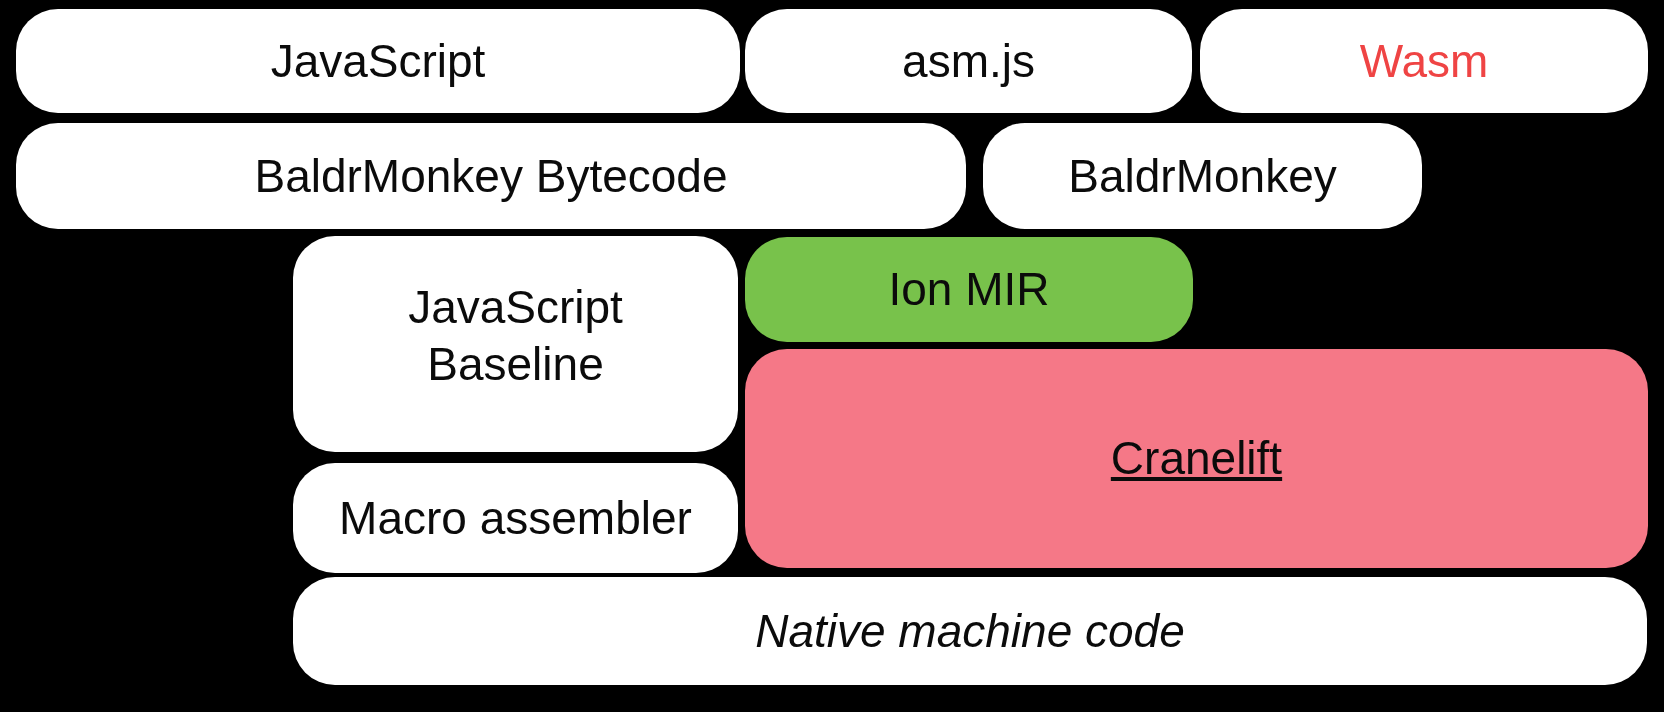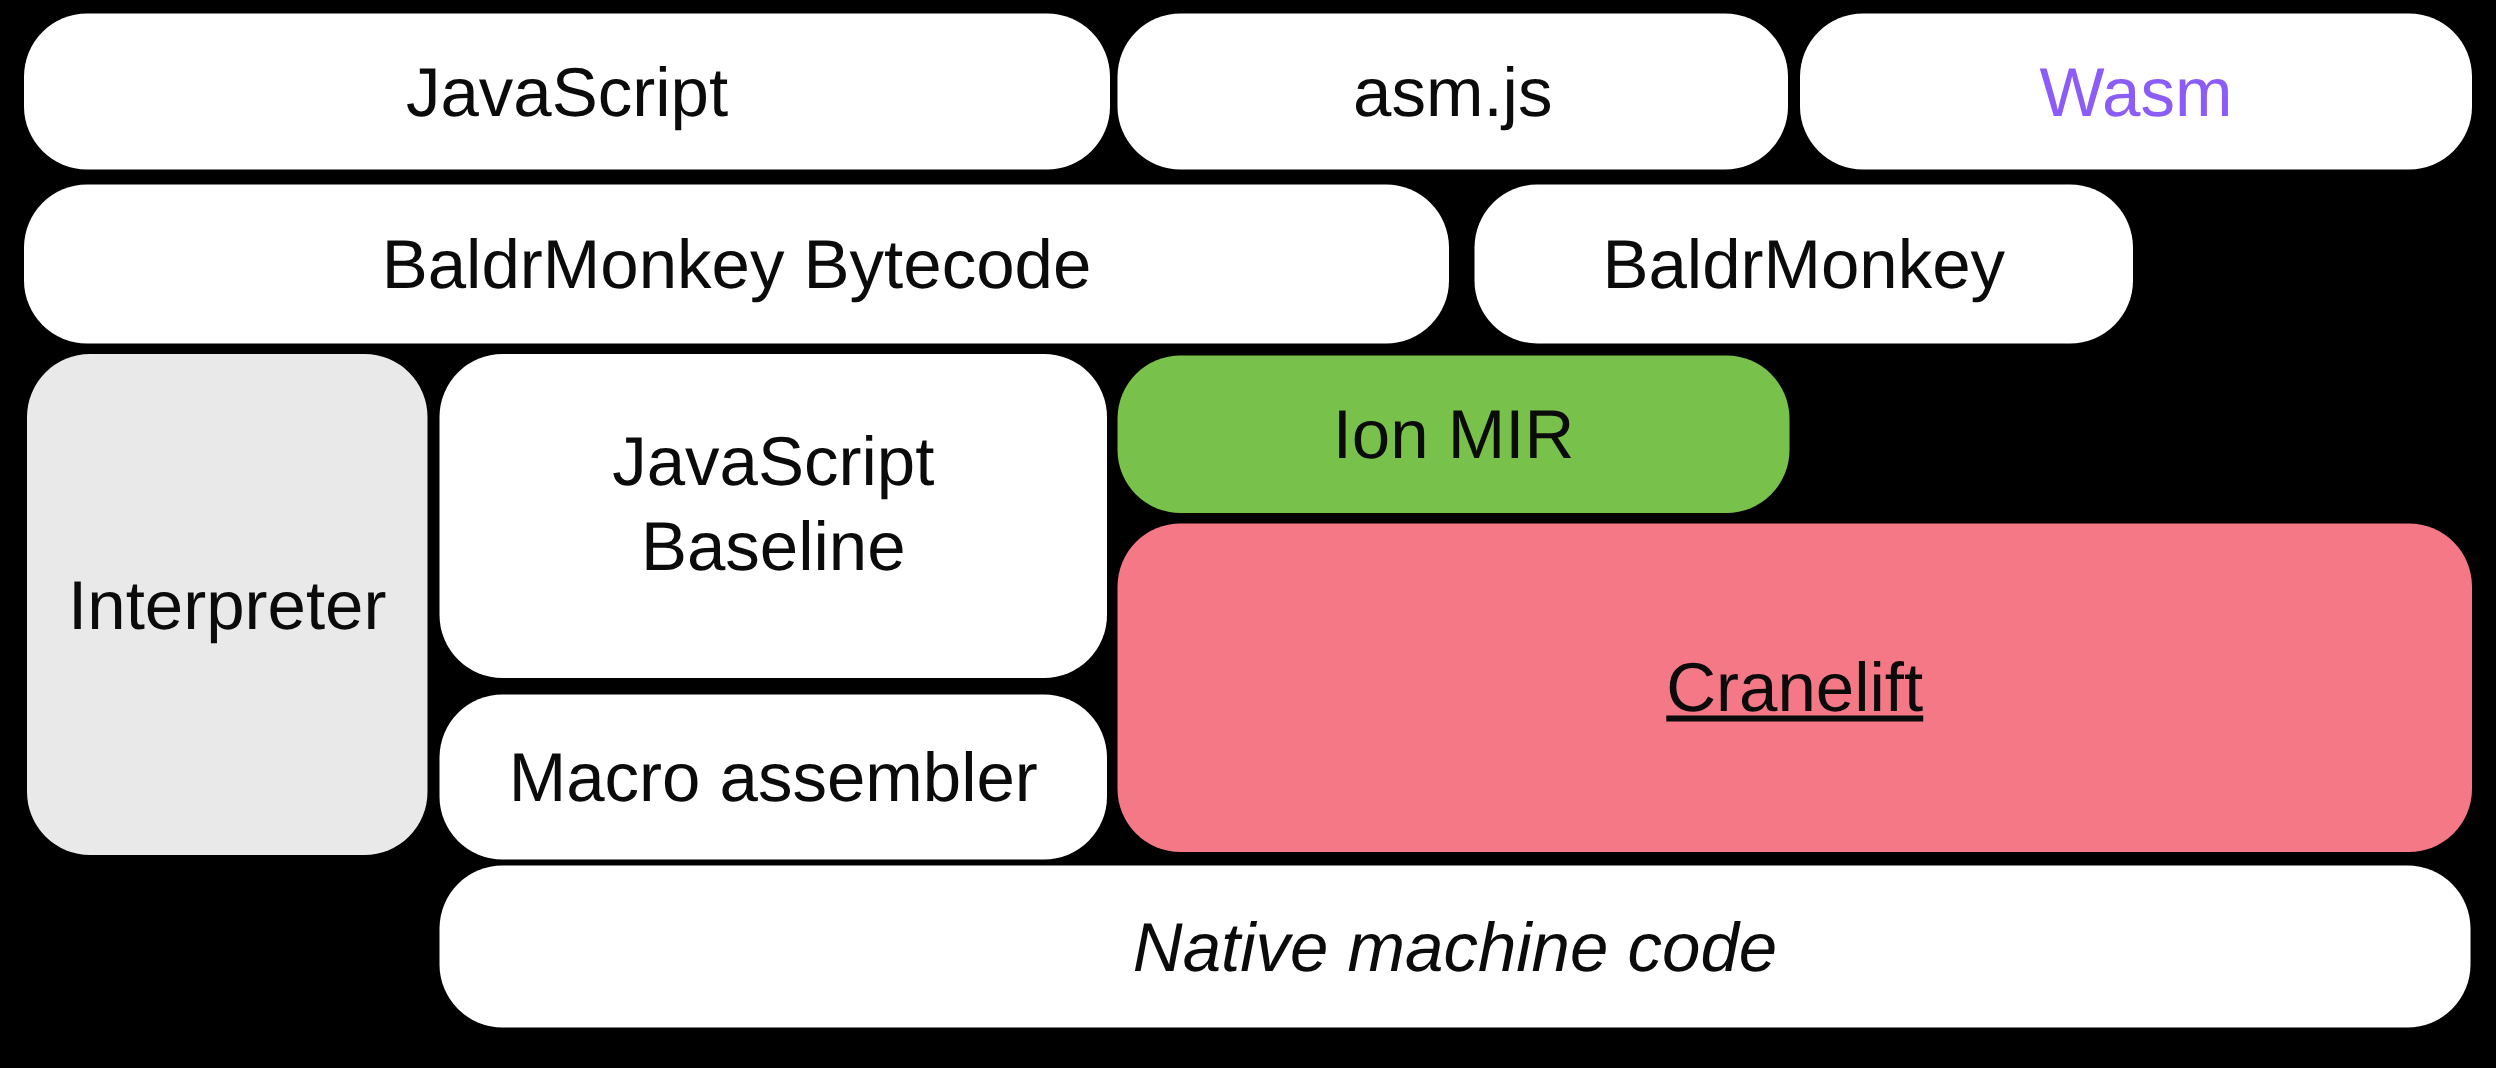--- a/index.html
+++ b/index.html
@@ -45,35 +45,32 @@
 <div id="canvas" style="background: rgb(0, 0, 0);">
 
   <div class="box" id="b-javascript" style="background: rgb(255, 255, 255); color: rgb(11, 11, 11);">
     <span class="lbl">JavaScript</span>
   </div>
 
   <div class="box" id="b-asmjs" style="background: rgb(255, 255, 255); color: rgb(11, 11, 11);">
     <span class="lbl">asm.js</span>
   </div>
 
-  <div class="box" id="b-wasm" style="background: rgb(255, 255, 255); color: #8b5cf6;">
+  <div class="box" id="b-wasm" style="background: rgb(255, 255, 255); color: #ef4444;">
     <span class="lbl">Wasm</span>
   </div>
 
   <div class="box" id="b-bytecode" style="background: rgb(255, 255, 255); color: rgb(11, 11, 11);">
     <span class="lbl">BaldrMonkey Bytecode</span>
   </div>
 
   <div class="box" id="b-baldrmonkey" style="background: rgb(255, 255, 255); color: rgb(11, 11, 11);">
     <span class="lbl">BaldrMonkey</span>
   </div>
 
-  <div class="box" id="b-interpreter" style="background: rgb(233, 233, 233); color: rgb(11, 11, 11);">
-    <span class="lbl">Interpreter</span>
-  </div>
 
   <div class="box" id="b-baseline" style="background: rgb(255, 255, 255); color: rgb(11, 11, 11);">
     <span class="lbl">JavaScript Baseline</span>
   </div>
 
   <div class="box" id="b-ionmir" style="background: rgb(120, 194, 75); color: rgb(11, 11, 11);">
     <span class="lbl">Ion MIR</span>
   </div>
 
   <div class="box" id="b-cranelift" style="background: rgb(245, 120, 135); color: rgb(11, 11, 11);">

